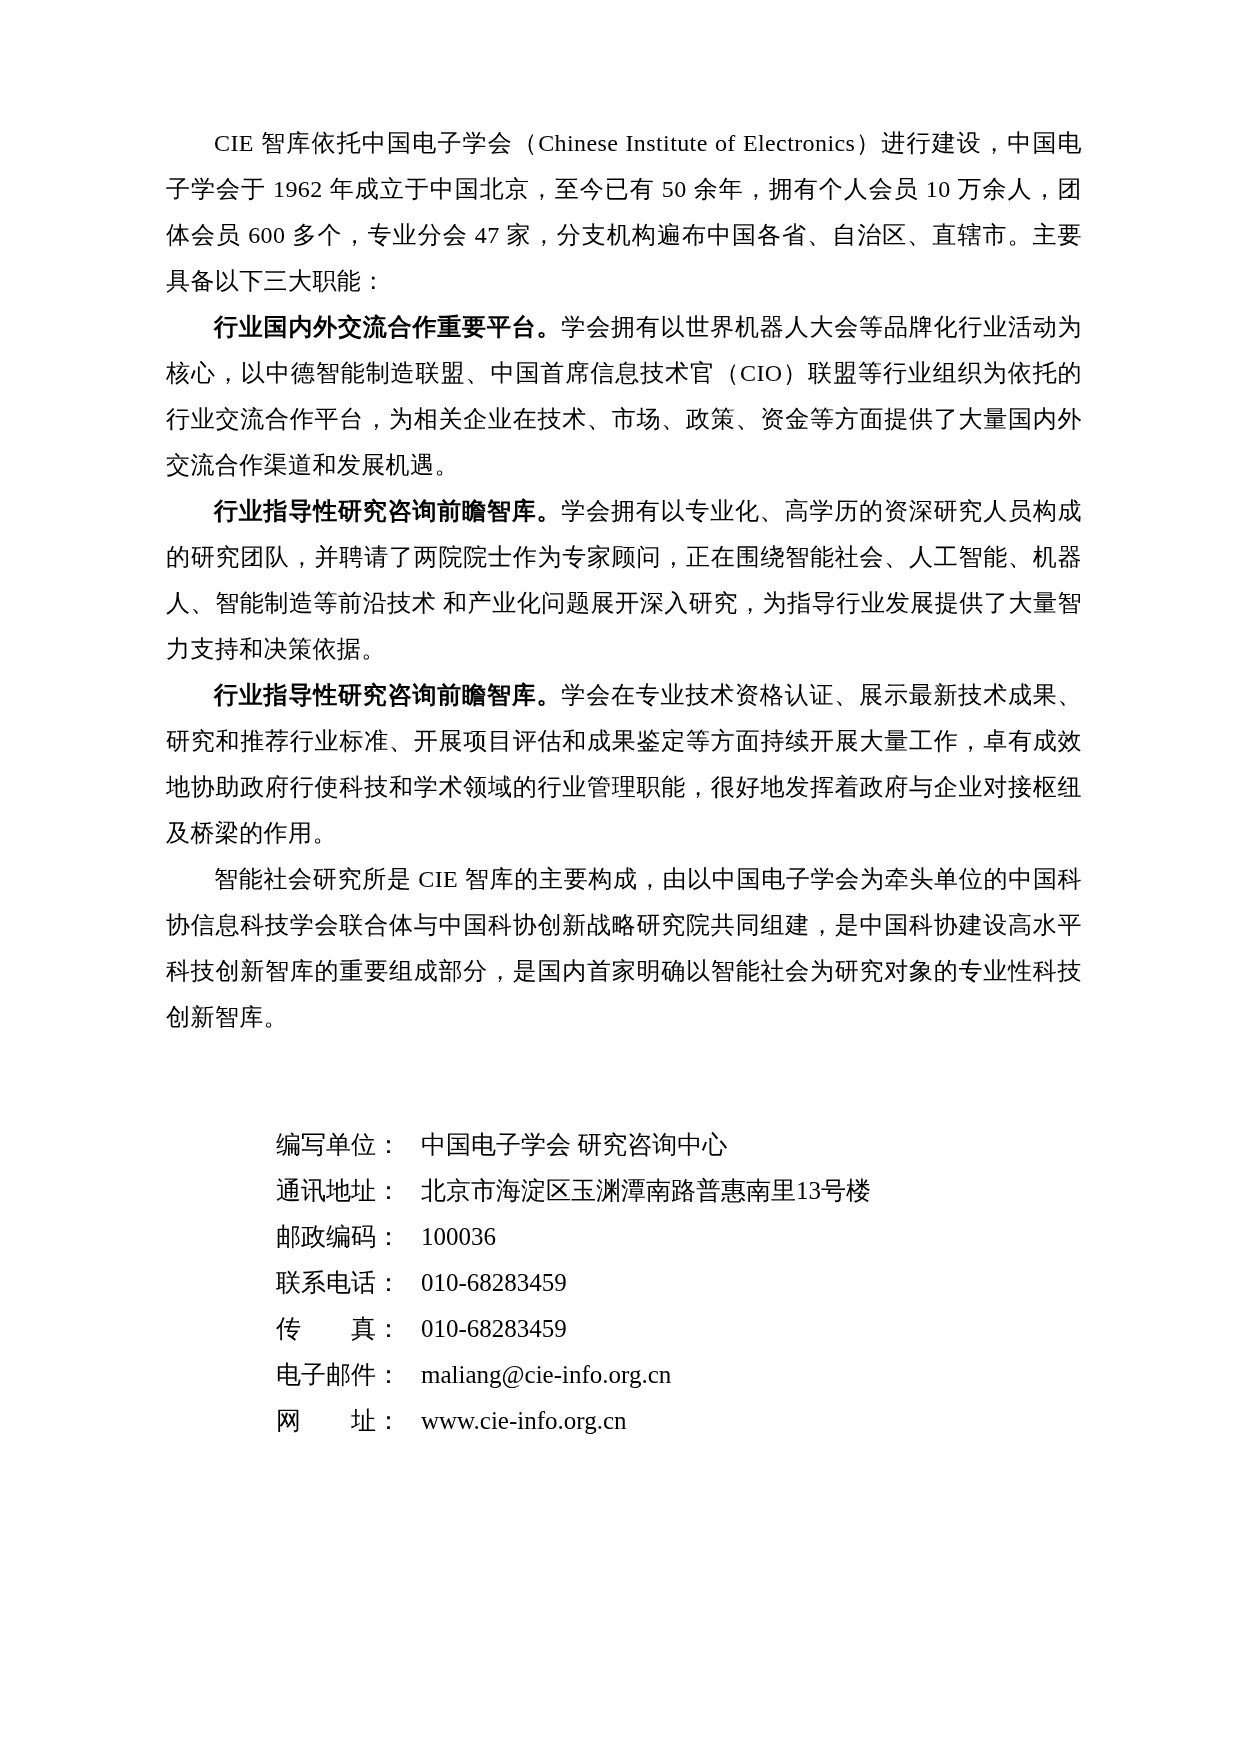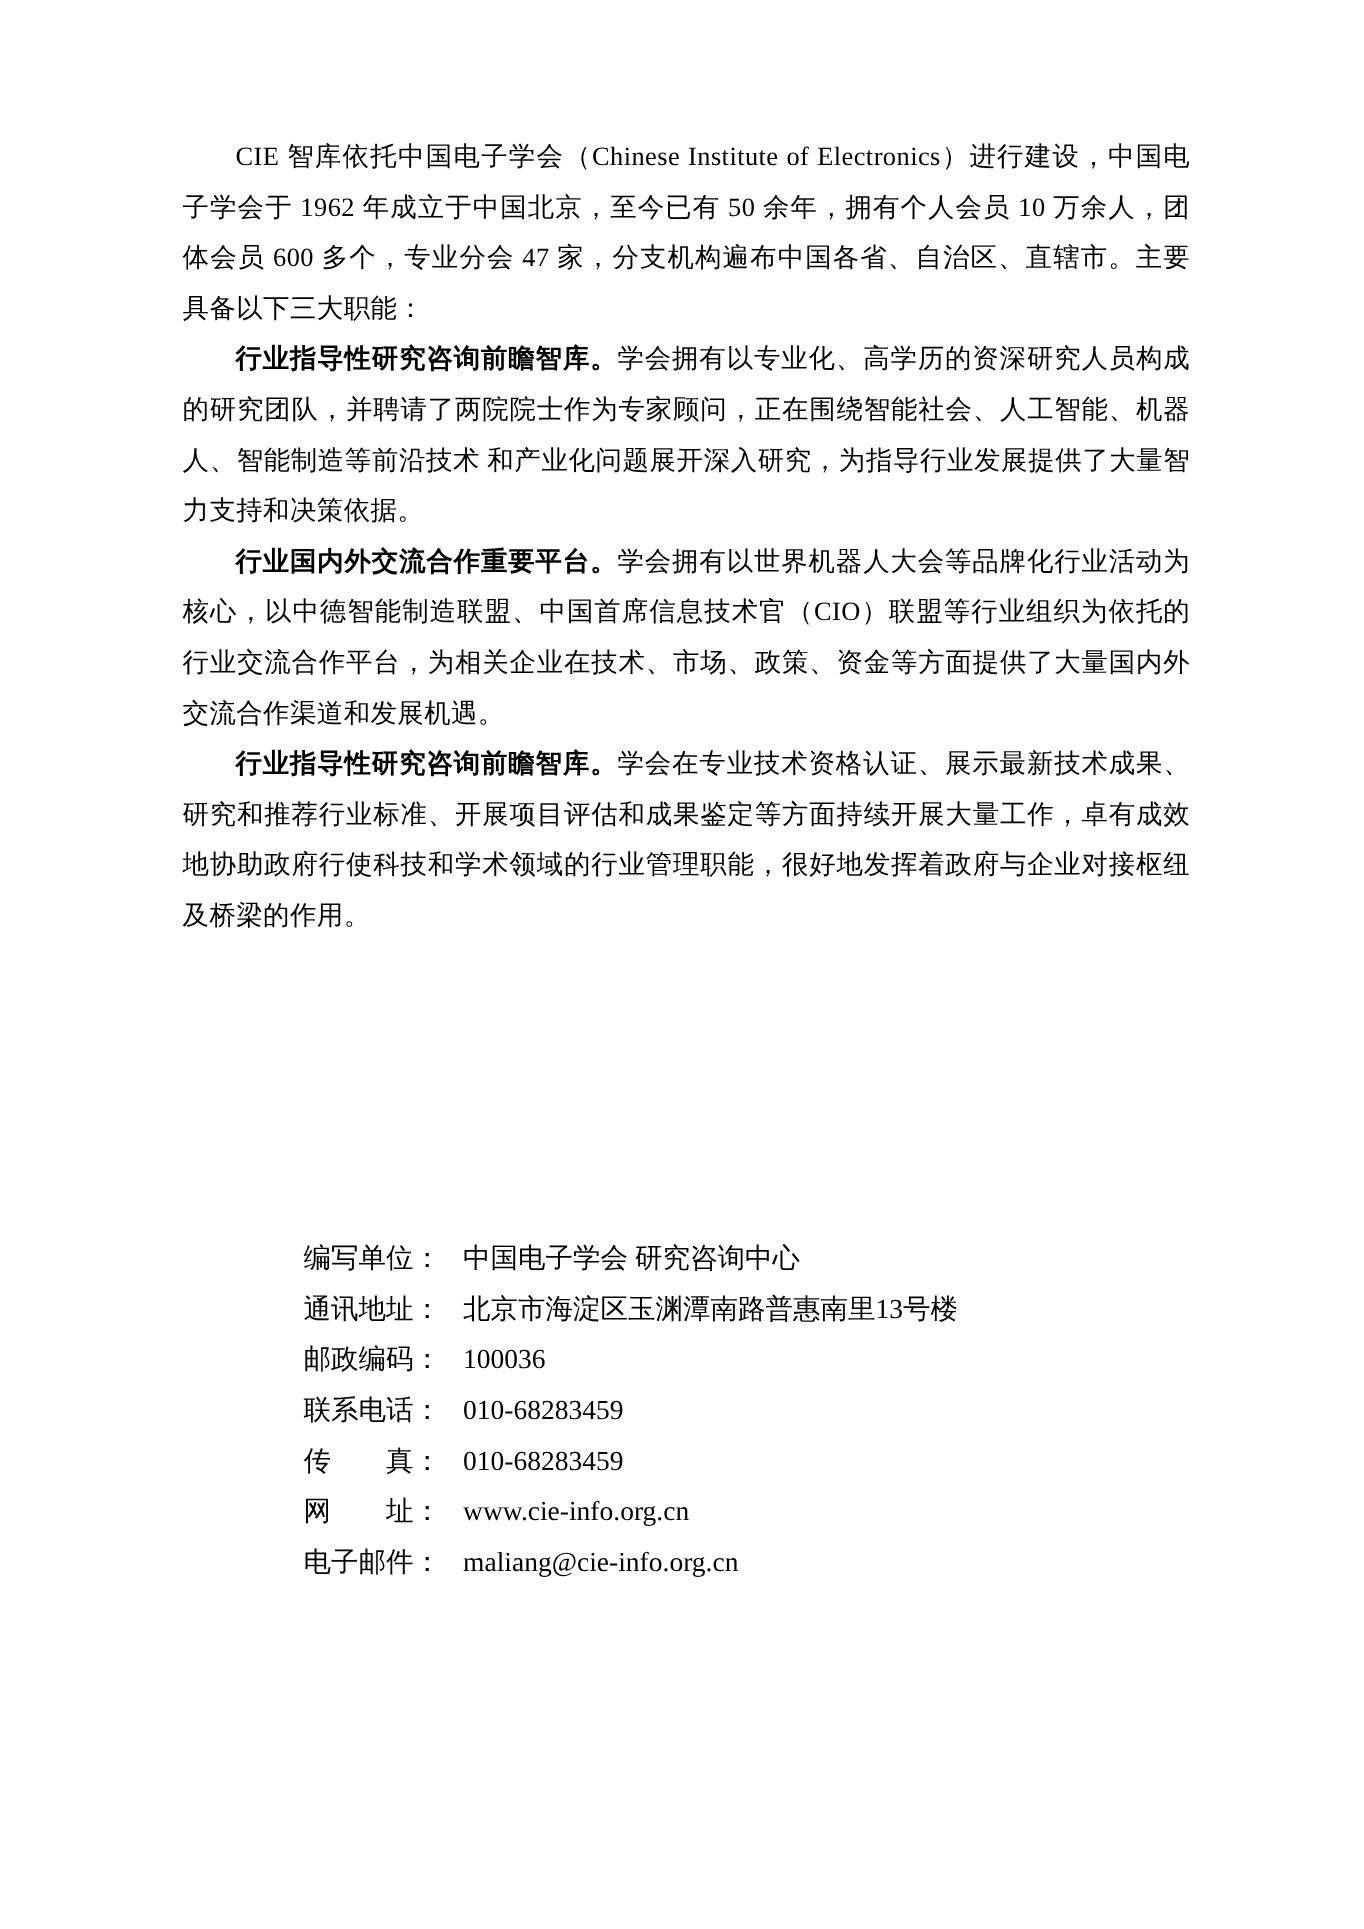--- a/index.html
+++ b/index.html
@@ -54,30 +54,31 @@
     letter-spacing: 1px;
   }
 </style>
 </head>
 <body>
 
 <div class="page">
 
   <div class="body-text">
     <p class="para"><span>CIE 智库依托中国电子学会（Chinese Institute of Electronics）进行建设，中国电子学会于 1962 年成立于中国北京，至今已有 50 余年，拥有个人会员 10 万余人，团体会员 600 多个，专业分会 47 家，分支机构遍布中国各省、自治区、直辖市。主要具备以下三大职能：</span></p>
+    <p class="para"><strong class="lead">行业国内外交流合作重要平台。</strong><span>学会拥有以世界机器人大会等品牌化行业活动为核心，以中德智能制造联盟、中国首席信息技术官（CIO）联盟等行业组织为依托的行业交流合作平台，为相关企业在技术、市场、政策、资金等方面提供了大量国内外交流合作渠道和发展机遇。</span></p>
     <p class="para"><strong class="lead">行业指导性研究咨询前瞻智库。</strong><span>学会拥有以专业化、高学历的资深研究人员构成的研究团队，并聘请了两院院士作为专家顾问，正在围绕智能社会、人工智能、机器人、智能制造等前沿技术 和产业化问题展开深入研究，为指导行业发展提供了大量智力支持和决策依据。</span></p>
-    <p class="para"><strong class="lead">行业国内外交流合作重要平台。</strong><span>学会拥有以世界机器人大会等品牌化行业活动为核心，以中德智能制造联盟、中国首席信息技术官（CIO）联盟等行业组织为依托的行业交流合作平台，为相关企业在技术、市场、政策、资金等方面提供了大量国内外交流合作渠道和发展机遇。</span></p>
     <p class="para"><strong class="lead">行业指导性研究咨询前瞻智库。</strong><span>学会在专业技术资格认证、展示最新技术成果、研究和推荐行业标准、开展项目评估和成果鉴定等方面持续开展大量工作，卓有成效地协助政府行使科技和学术领域的行业管理职能，很好地发挥着政府与企业对接枢纽及桥梁的作用。</span></p>
+    <p class="para"><span>智能社会研究所是 CIE 智库的主要构成，由以中国电子学会为牵头单位的中国科协信息科技学会联合体与中国科协创新战略研究院共同组建，是中国科协建设高水平科技创新智库的重要组成部分，是国内首家明确以智能社会为研究对象的专业性科技创新智库。</span></p>
   </div>
 
   <div class="contact">
     <div class="contact-row"><span class="contact-label">编写单位</span><span class="contact-colon">：</span><span class="contact-value">中国电子学会 研究咨询中心</span></div>
     <div class="contact-row"><span class="contact-label">通讯地址</span><span class="contact-colon">：</span><span class="contact-value">北京市海淀区玉渊潭南路普惠南里13号楼</span></div>
     <div class="contact-row"><span class="contact-label">邮政编码</span><span class="contact-colon">：</span><span class="contact-value">100036</span></div>
     <div class="contact-row"><span class="contact-label">联系电话</span><span class="contact-colon">：</span><span class="contact-value">010-68283459</span></div>
     <div class="contact-row"><span class="contact-label">传真</span><span class="contact-colon">：</span><span class="contact-value">010-68283459</span></div>
+    <div class="contact-row"><span class="contact-label">电子邮件</span><span class="contact-colon">：</span><span class="contact-value">maliang@cie-info.org.cn</span></div>
     <div class="contact-row"><span class="contact-label">网址</span><span class="contact-colon">：</span><span class="contact-value">www.cie-info.org.cn</span></div>
-    <div class="contact-row"><span class="contact-label">电子邮件</span><span class="contact-colon">：</span><span class="contact-value">maliang@cie-info.org.cn</span></div>
   </div>
 
   <div class="page-number">57</div>
 
 </div>
 
 </body></html>

